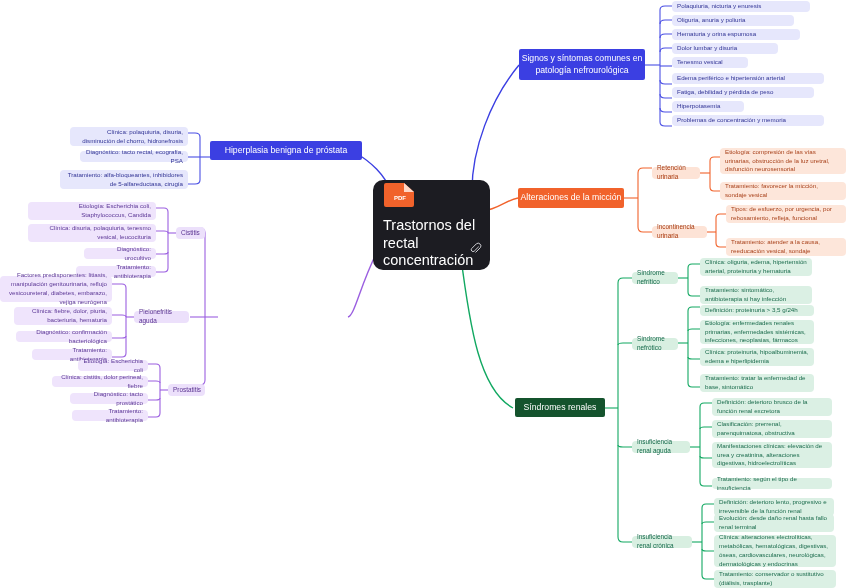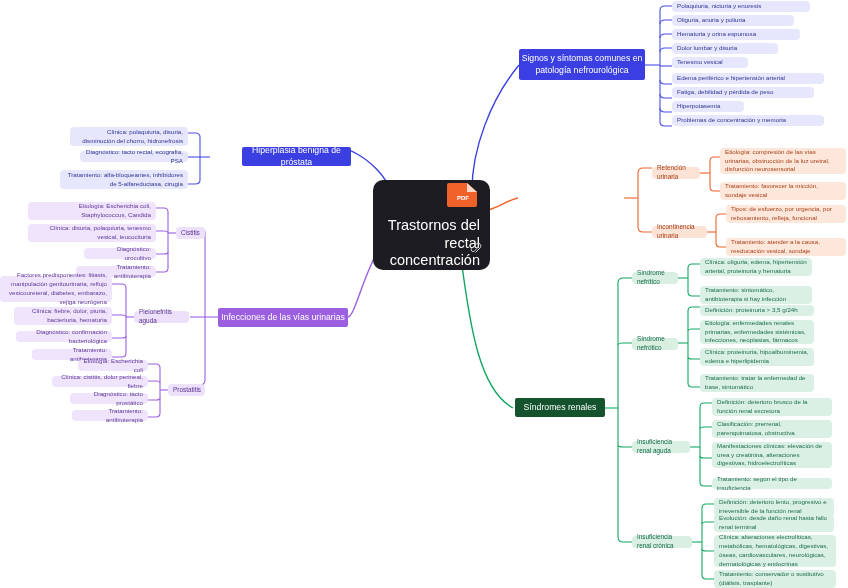--- a/index.html
+++ b/index.html
@@ -12,21 +12,21 @@
     -webkit-font-smoothing:antialiased;
   }
   #canvas{position:absolute;inset:0;width:848px;height:588px;}
   svg.links{position:absolute;left:0;top:0;width:848px;height:588px;pointer-events:none;}
 
   .node{position:absolute;box-sizing:border-box;}
 
   
   .central{
     background:#1c1c22;color:#ffffff;border-radius:10px;
-    display:flex;flex-direction:column;align-items:flex-end;justify-content:center;
+    display:flex;flex-direction:column;align-items:flex-start;justify-content:center;
     text-align:center;font-size:14.5px;line-height:1.22;font-weight:400;
     padding:8px 10px;
   }
   .pdf-icon{width:34px;height:30px;position:relative;margin-bottom:7px;}
   .clip{position:absolute;right:8px;bottom:13px;font-size:15px;color:#d8d8de;line-height:1;}
 
   
   .branch{
     border-radius:2px;color:#fff;font-size:8.7px;line-height:1.3;
     display:flex;align-items:center;justify-content:center;text-align:center;
@@ -210,34 +210,37 @@
   <div class="node leaf blue right" style="left:672px;top:87px;width:142px;height:11px;">
     <span>Fatiga, debilidad y pérdida de peso</span>
     </div>
   <div class="node leaf blue right" style="left:672px;top:101px;width:72px;height:11px;">
     <span>Hiperpotasemia</span>
     </div>
   <div class="node leaf blue right" style="left:672px;top:115px;width:152px;height:11px;">
     <span>Problemas de concentración y memoria</span>
     </div>
 
-  <div class="node branch blue" style="left:210px;top:147px;width:109px;height:19px;margin-left:32px;">
+  <div class="node branch blue" style="left:210px;top:141px;width:152px;height:19px;">
     <span>Hiperplasia benigna de próstata</span>
   </div>
 
   <div class="node leaf blue lefty" style="left:70px;top:127px;width:118px;height:19px;">
     <span>Clínica: polaquiuria, disuria, disminución del chorro, hidronefrosis</span>
     </div>
   <div class="node leaf blue lefty" style="left:80px;top:151px;width:108px;height:11px;">
     <span>Diagnóstico: tacto rectal, ecografía, PSA</span>
     </div>
   <div class="node leaf blue lefty" style="left:60px;top:170px;width:128px;height:19px;">
     <span>Tratamiento: alfa-bloqueantes, inhibidores de 5-alfareductasa, cirugía</span>
     </div>
 
+  <div class="node branch orange" style="left:518px;top:188px;width:106px;height:20px;">
+    <span>Alteraciones de la micción</span>
+  </div>
 
   <div class="node sub orange" style="left:652px;top:167px;width:48px;height:12px;">
     <span>Retención urinaria</span>
     </div>
   <div class="node sub orange" style="left:652px;top:226px;width:55px;height:12px;">
     <span>Incontinencia urinaria</span>
     </div>
 
   <div class="node leaf orange right" style="left:720px;top:148px;width:126px;height:26px;">
     <span>Etiología: compresión de las vías urinarias, obstrucción de la luz uretral, disfunción neurosensorial</span>
@@ -245,23 +248,20 @@
   <div class="node leaf orange right" style="left:720px;top:182px;width:126px;height:18px;">
     <span>Tratamiento: favorecer la micción, sondaje vesical</span>
     </div>
   <div class="node leaf orange right" style="left:726px;top:205px;width:120px;height:18px;">
     <span>Tipos: de esfuerzo, por urgencia, por rebosamiento, refleja, funcional</span>
     </div>
   <div class="node leaf orange right" style="left:726px;top:238px;width:120px;height:18px;">
     <span>Tratamiento: atender a la causa, reeducación vesical, sondaje</span>
     </div>
 
-  <div class="node branch purple" style="left:218px;top:308px;width:130px;height:19px;">
-    <span>Infecciones de las vías urinarias</span>
-  </div>
 
   <div class="node sub purple" style="left:176px;top:227px;width:29px;height:12px;">
     <span>Cistitis</span>
     </div>
   <div class="node sub purple" style="left:134px;top:311px;width:55px;height:12px;">
     <span>Pielonefritis aguda</span>
     </div>
   <div class="node sub purple" style="left:168px;top:384px;width:37px;height:12px;">
     <span>Prostatitis</span>
     </div>

